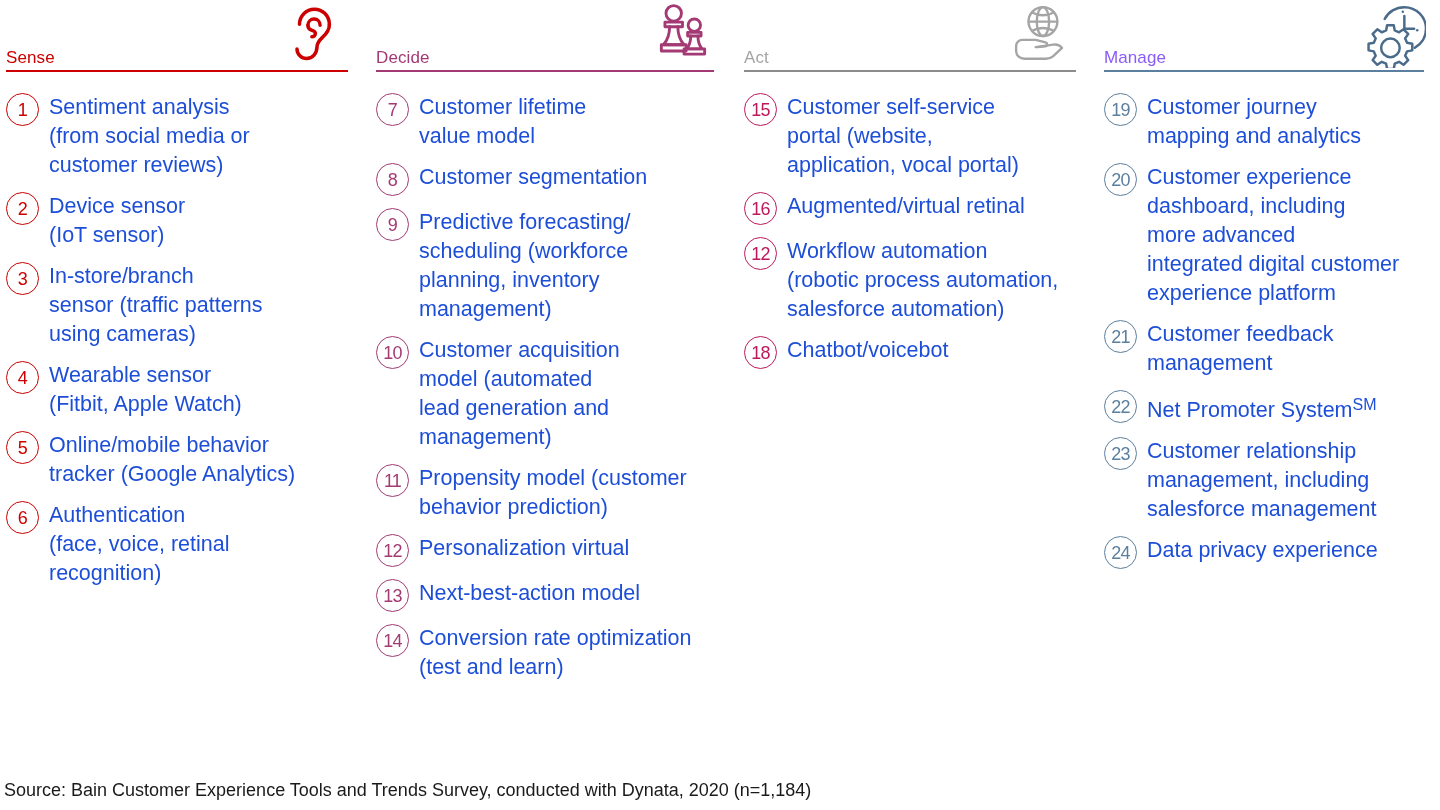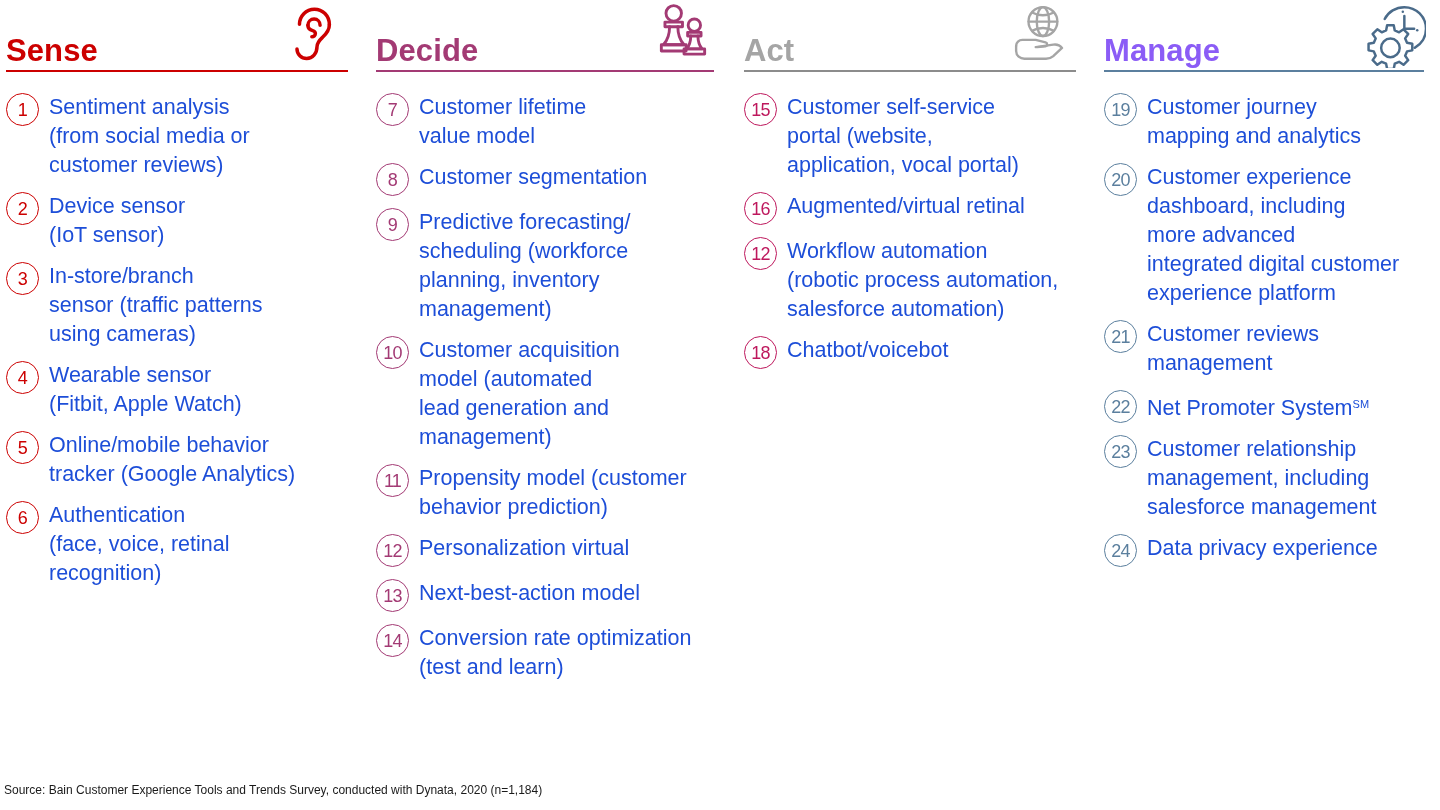--- a/index.html
+++ b/index.html
@@ -44,22 +44,22 @@
 
   .col-head {
     position: relative;
     height: 78px;
   }
 
   .col-title {
     position: absolute;
     left: 0;
     bottom: 12px;
-    font-size: 31px;
-    font-weight: bold;
+    font-size: 17px;
+    font-weight: normal;
     letter-spacing: 0.1px;
     line-height: 1;
   }
 
   .col-rule {
     position: absolute;
     left: 0;
     right: 8px;
     bottom: 6px;
     height: 2px;
@@ -123,30 +123,30 @@
 
   .t-act    .col-title { color: #a5a5a5; }
   .t-act    .col-rule  { background: #8c8c8c; }
   .t-act    .badge     { color: #be185d; text-align: right; }
 
   .t-manage .col-title { color: #8b5cf6; }
   .t-manage .col-rule  { background: #5b7f9e; }
   .t-manage .badge     { color: #5b7f9e; }
 
   .sm {
-    font-size: 11px;
+    font-size: 16px;
     vertical-align: 7px;
     letter-spacing: 0.2px;
   }
 
   .source {
     position: absolute;
     left: 4px;
     bottom: 10px;
-    font-size: 12px;
+    font-size: 18px;
     line-height: 20px;
     color: #1a1a1a;
   }
 </style>
 </head>
 <body>
 
 <div class="board">
 
   <div class="columns">
@@ -327,21 +327,21 @@
         <div class="item">
           <div class="badge wide">20</div>
           <div class="item-label">Customer experience
 dashboard, including
 more advanced
 integrated digital customer
 experience platform</div>
         </div>
         <div class="item">
           <div class="badge wide">21</div>
-          <div class="item-label">Customer reviews
+          <div class="item-label">Customer feedback
 management</div>
         </div>
         <div class="item">
           <div class="badge wide">22</div>
           <div class="item-label"><span>Net Promoter System</span><span class="sm">SM</span></div>
         </div>
         <div class="item">
           <div class="badge wide">23</div>
           <div class="item-label">Customer relationship
 management, including

